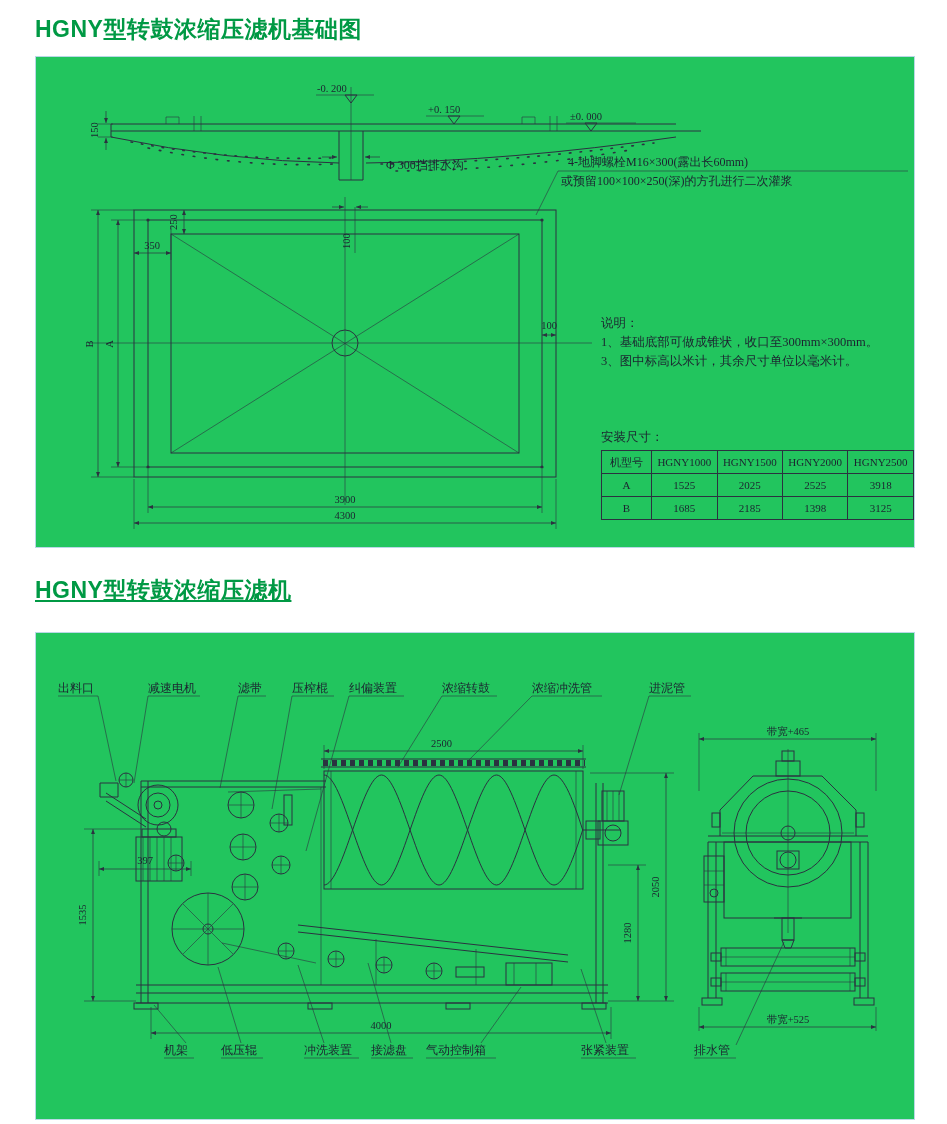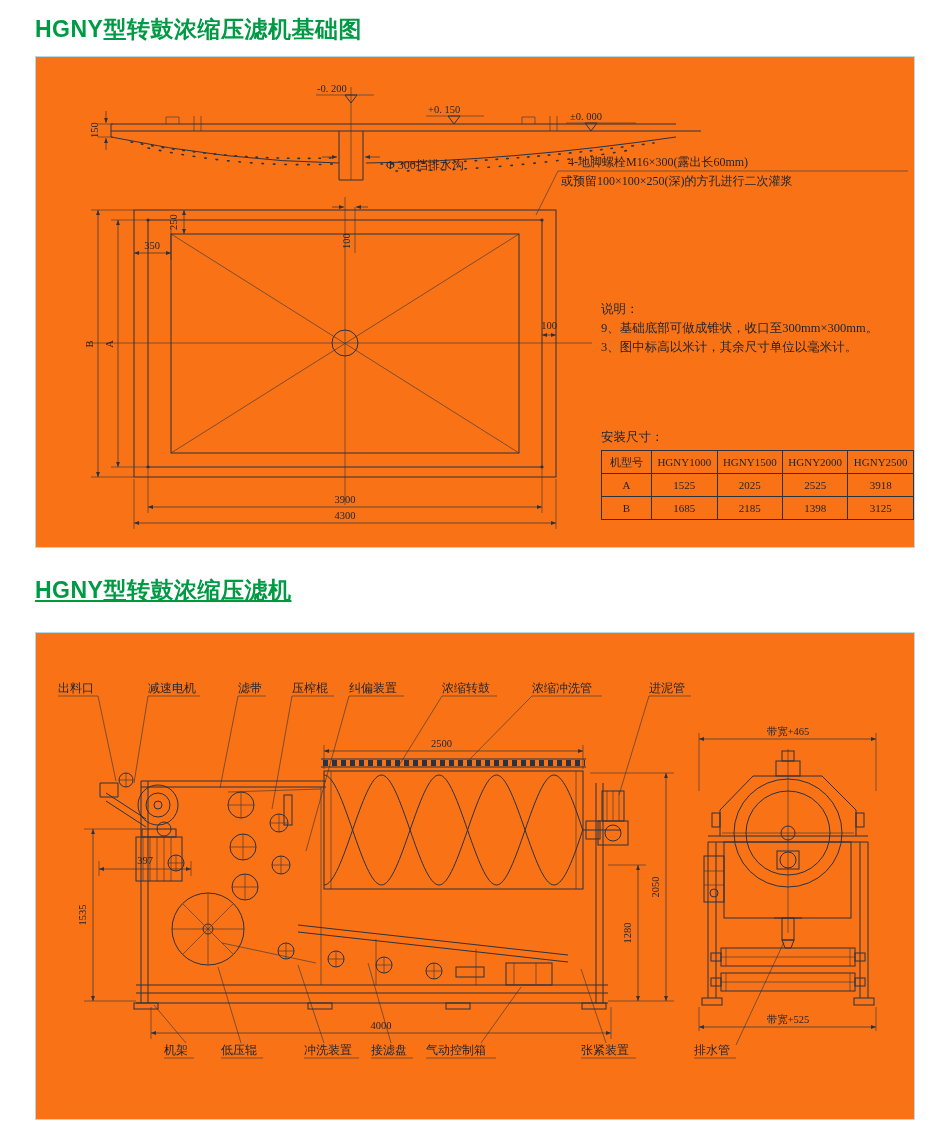--- a/index.html
+++ b/index.html
@@ -1,31 +1,31 @@
 <!DOCTYPE html>
 <html><head>
 <meta charset="utf-8">
 <style>
   html,body{margin:0;padding:0;background:#ffffff;}
   body{width:947px;height:1124px;position:relative;font-family:"Liberation Sans",sans-serif;}
   .sec-title{position:absolute;left:35px;margin:0;font-size:23px;font-weight:bold;color:#009944;letter-spacing:.5px;}
   #title1{top:14px;} #title2{top:575px;text-decoration:underline;}
-  .panel{position:absolute;left:35px;width:878px;background:#f97316;border:1px solid #b9d8e6;}
+  .panel{position:absolute;left:35px;width:878px;background:#22c55e;border:1px solid #b9d8e6;}
   #panel1{top:56px;height:490px;}
   #panel2{top:632px;height:486px;}
   svg{position:absolute;left:0;top:0;}
   .s{stroke:#2b3240;stroke-width:1;fill:none;}
   .t{stroke:#2b3240;stroke-width:.6;fill:none;}
   .dot{stroke:#2b3240;stroke-width:1.6;fill:none;stroke-linecap:round;}
   .d1{stroke:#2b3240;stroke-width:.7;fill:none;marker-start:url(#a1);marker-end:url(#a1);}
   .d2{stroke:#2b3240;stroke-width:.7;fill:none;marker-start:url(#a2);marker-end:url(#a2);}
   .e1{stroke:#2b3240;stroke-width:.7;fill:none;marker-end:url(#a1);}
   text.dt{font:10.5px "Liberation Serif",serif;fill:#1c2330;}
   text.ct{font:12px "Liberation Serif",serif;fill:#1c2330;}
-  .notes{position:absolute;left:565px;top:243px;font-family:"Liberation Serif",serif;font-size:12.5px;color:#1c2330;line-height:19px;}
+  .notes{position:absolute;left:565px;top:257px;font-family:"Liberation Serif",serif;font-size:12.5px;color:#1c2330;line-height:19px;}
   .tbl-title{position:absolute;left:565px;top:372px;font-family:"Liberation Serif",serif;font-size:12.5px;color:#1c2330;}
   table.dims{position:absolute;left:565px;top:393px;border-collapse:collapse;font-family:"Liberation Serif",serif;font-size:11px;color:#1c2330;}
   table.dims td,table.dims th{border:1px solid #2b3240;text-align:center;font-weight:normal;height:22px;padding:0 4px;}
   table.dims th{width:52px;} table.dims td{width:58px;}
 </style>
 </head>
 <body>
 
 <h1 class="sec-title" id="title1">HGNY型转鼓浓缩压滤机基础图</h1>
 
@@ -121,21 +121,21 @@
       <text class="dt" text-anchor="middle" x="309" y="446">3900</text>
 
       <path class="t" d="M98,422 V472 M520,422 V472"></path>
       <path class="d1" d="M98,466 H520"></path>
       <text class="dt" text-anchor="middle" x="309" y="462">4300</text>
     </g>
   </svg>
 
   <div class="notes">
     <div>说明：</div>
-    <div>9、基础底部可做成锥状，收口至300mm×300mm。</div>
+    <div>1、基础底部可做成锥状，收口至300mm×300mm。</div>
     <div>3、图中标高以米计，其余尺寸单位以毫米计。</div>
   </div>
 
   <div class="tbl-title">安装尺寸：</div>
   <table class="dims">
     <tbody>
         <tr>
       <th>机型号</th>
       <th>HGNY1000</th>
       <th>HGNY1500</th>

